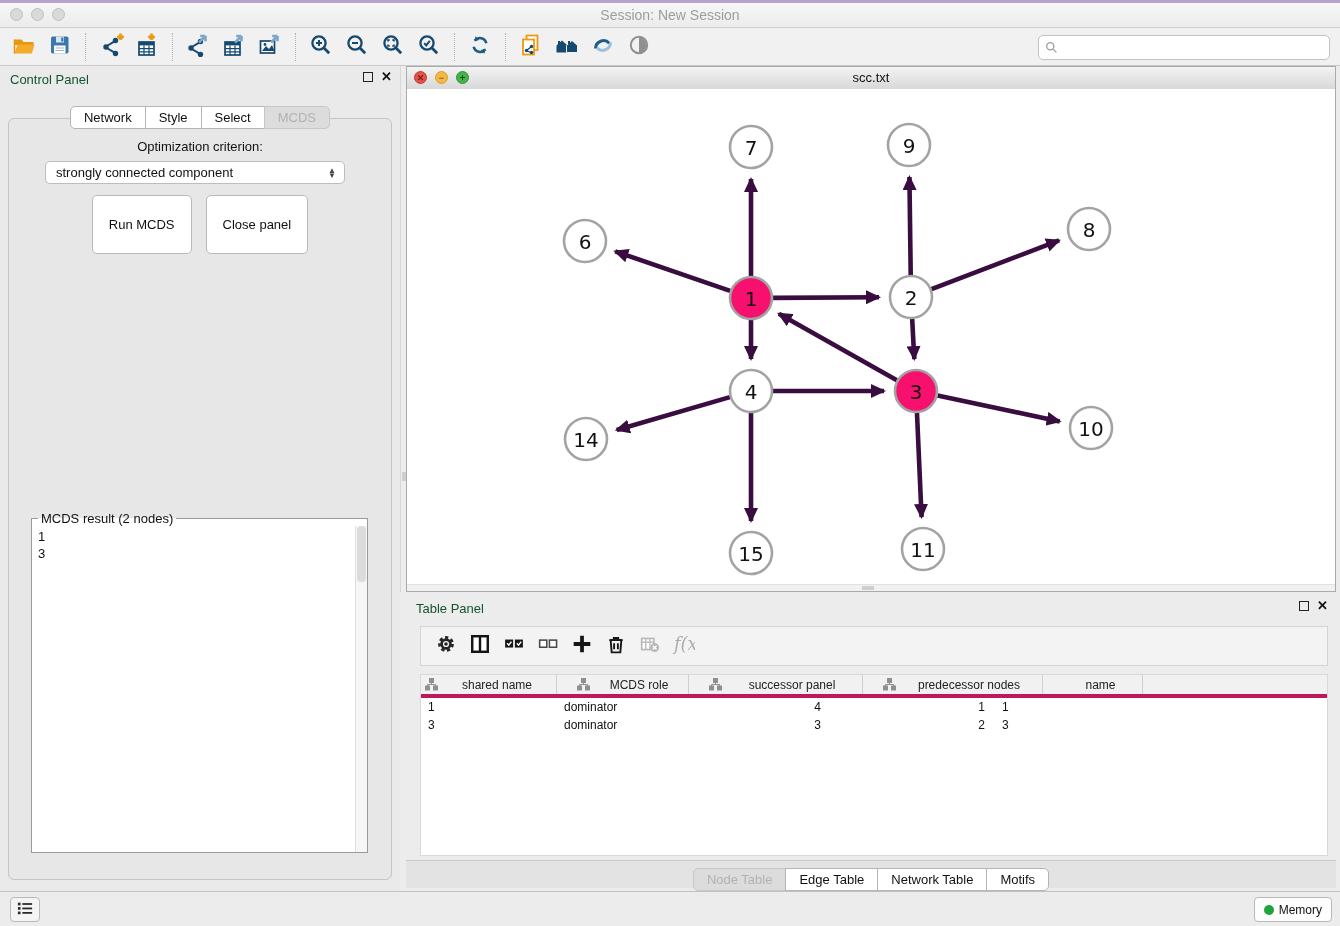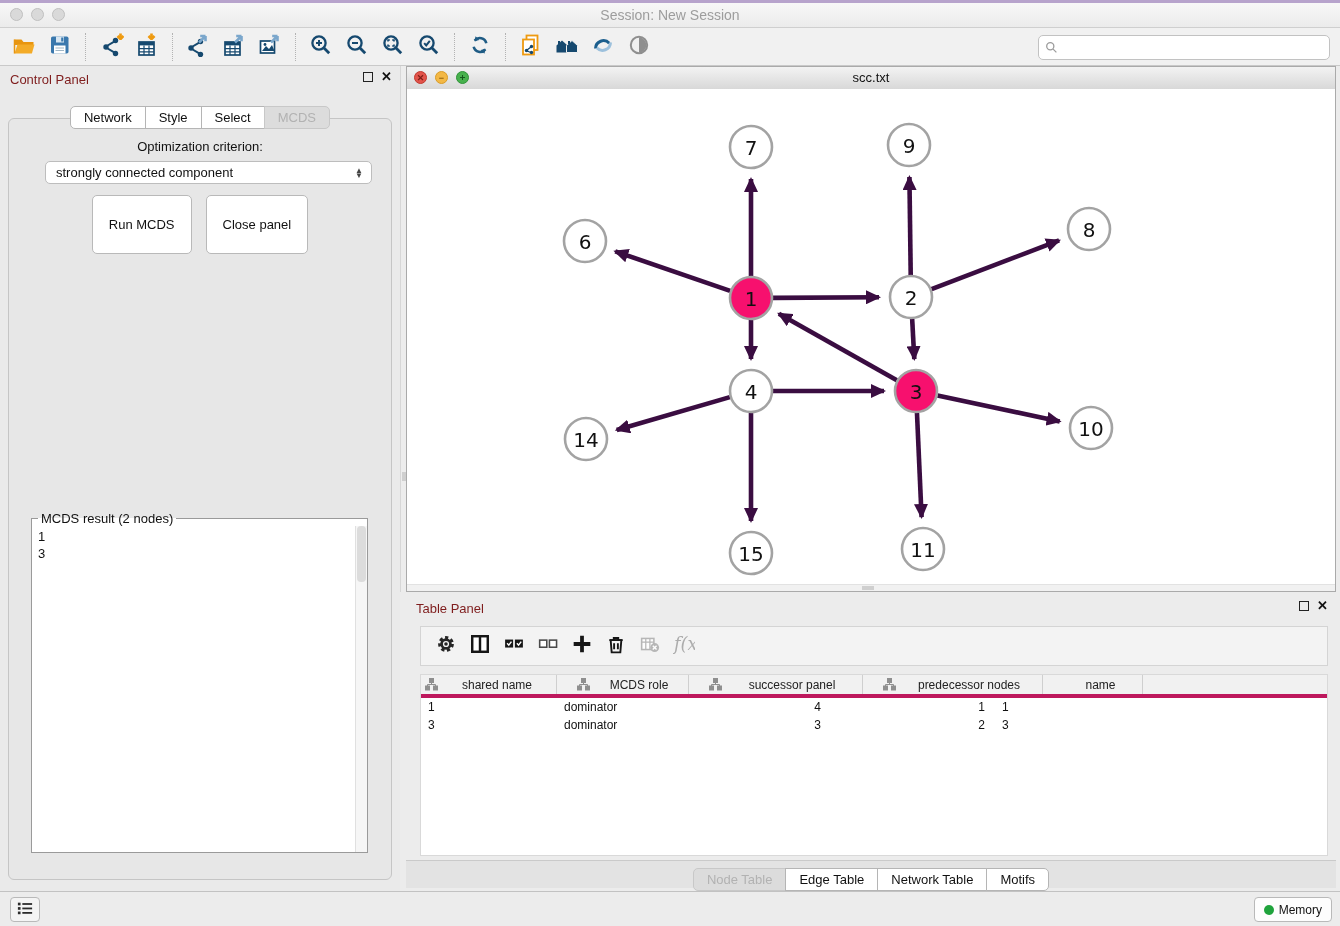--- a/index.html
+++ b/index.html
@@ -16,33 +16,33 @@
   .toolbar{position:absolute;top:28px;left:0;right:0;height:38px;background:#f1f1f1;border-bottom:1px solid #c9c9c9;display:flex;align-items:center;padding-left:6px;box-sizing:border-box;}
   .tb-btn{width:36px;height:32px;display:flex;align-items:center;justify-content:center;border-radius:4px;}
   .tb-sep{width:0;height:28px;border-left:1px dotted #b3b3b3;margin:0 7px;}
   .search-wrap{position:absolute;right:10px;top:7px;width:290px;height:23px;background:#fff;border:1px solid #c2c2c2;border-radius:5px;display:flex;align-items:center;}
   .search-wrap input{border:none;outline:none;flex:1;height:18px;font-size:12px;background:transparent;}
   .search-ico{margin:0 4px 0 6px;display:flex;}
 
   
   .control-panel{position:absolute;left:0;top:66px;width:400px;height:826px;background:#eaeaea;}
   .cp-header{position:absolute;top:0;left:0;right:0;height:26px;}
-  .panel-title{position:absolute;left:10px;top:6px;font-size:13px;color:#7f1d1d;}
+  .panel-title{position:absolute;left:10px;top:6px;font-size:13px;color:#14532d;}
   .panel-ctls{position:absolute;right:8px;top:6px;display:flex;gap:8px;align-items:center;}
   .float-box{width:10px;height:10px;border:1.5px solid #222;box-sizing:border-box;}
   .close-x{font-size:13px;font-weight:bold;color:#111;line-height:10px;}
   .seg-tabs{display:flex;justify-content:center;}
   .cp-tabs{position:absolute;top:31px;left:0;right:0;z-index:3;}
   .seg-tab{padding:3px 13px;font-size:13px;background:#fff;border:1px solid #b5b5b5;margin-left:-1px;color:#111;margin-top:9px;}
   .seg-tab:first-child{border-radius:5px 0 0 5px;margin-left:0;}
   .seg-tab:last-child{border-radius:0 5px 5px 0;}
   .seg-tab.selected{background:#dcdcdc;color:#b2b2b2;border-color:#c8c8c8;}
   .cp-box{position:absolute;left:8px;right:8px;top:52px;bottom:12px;background:#e7e7e7;border:1px solid #c5c5c5;border-radius:6px;}
   .opt-label{position:absolute;top:20px;left:0;right:0;text-align:center;font-size:13px;color:#111;}
-  .cp-select{position:absolute;top:42px;left:36px;width:327px;height:23px;background:#fff;border:1px solid #bdbdbd;border-radius:5px;display:flex;align-items:center;box-sizing:border-box;}
+  .cp-select{position:absolute;top:42px;left:36px;width:300px;height:23px;background:#fff;border:1px solid #bdbdbd;border-radius:5px;display:flex;align-items:center;box-sizing:border-box;}
   .cp-select .sel-text{flex:1;padding-left:10px;font-size:13px;color:#111;}
   .sel-arrows{margin-right:8px;display:flex;flex-direction:column;align-items:center;line-height:5px;font-size:8px;color:#444;}
   .cp-buttons{position:absolute;top:76px;left:0;right:0;display:flex;justify-content:center;gap:14px;}
   .cp-btn{height:23px;padding:17px 16px;background:#fff;border:1px solid #b9b9b9;border-radius:5px;font-size:13px;color:#111;display:flex;align-items:center;}
   .mcds-fieldset{position:absolute;left:6px;right:7px;top:376px;bottom:10px;background:#fff;border:1px solid #9a9a9a;margin:16px;padding:0;}
   .mcds-fieldset legend{font-size:13px;color:#111;margin-left:6px;padding:0 3px;}
   .mcds-text{position:absolute;top:2px;left:6px;font-size:13px;line-height:17px;color:#111;white-space:pre;}
   .mcds-scroll{position:absolute;top:0;right:0;bottom:0;width:11px;background:#f6f6f6;border-left:1px solid #e0e0e0;}
   .mcds-thumb{position:absolute;top:0;left:1px;width:9px;height:56px;background:#dcdcdc;border-radius:4px;}
 

